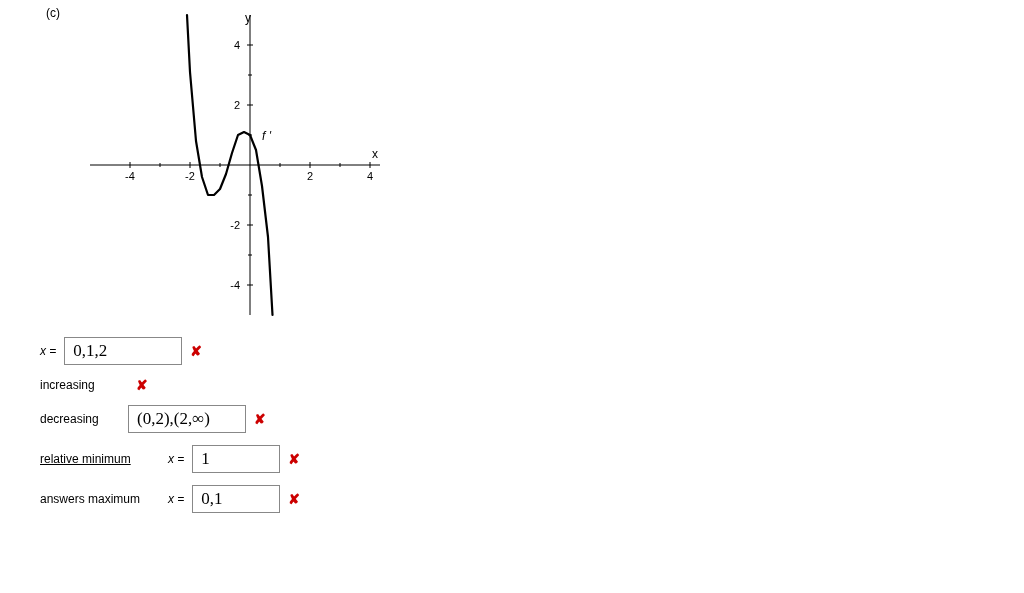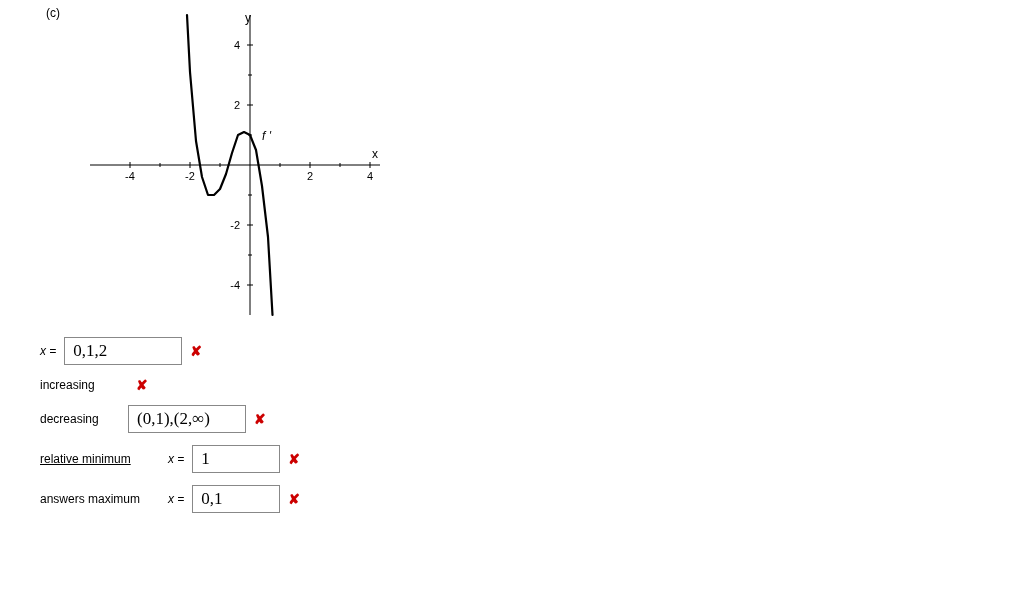--- a/index.html
+++ b/index.html
@@ -128,21 +128,21 @@
     <span class="ansbox">0,1,2</span>
     <span class="mark">✘</span>
   </div>
 
   <div class="row">
     <span class="lbl" style="min-width:80px;">increasing</span>
     <span class="mark">✘</span>
   </div>
   <div class="row">
     <span class="lbl" style="min-width:80px;">decreasing</span>
-    <span class="ansbox">(0,1),(2,∞)</span>
+    <span class="ansbox">(0,2),(2,∞)</span>
     <span class="mark">✘</span>
   </div>
 
   <div class="row">
     <span class="lbl" style="min-width:120px;text-decoration:underline;">relative minimum</span>
     <span class="lbl italic">x =</span>
     <span class="ansbox narrow">1</span>
     <span class="mark">✘</span>
   </div>
   <div class="row">

